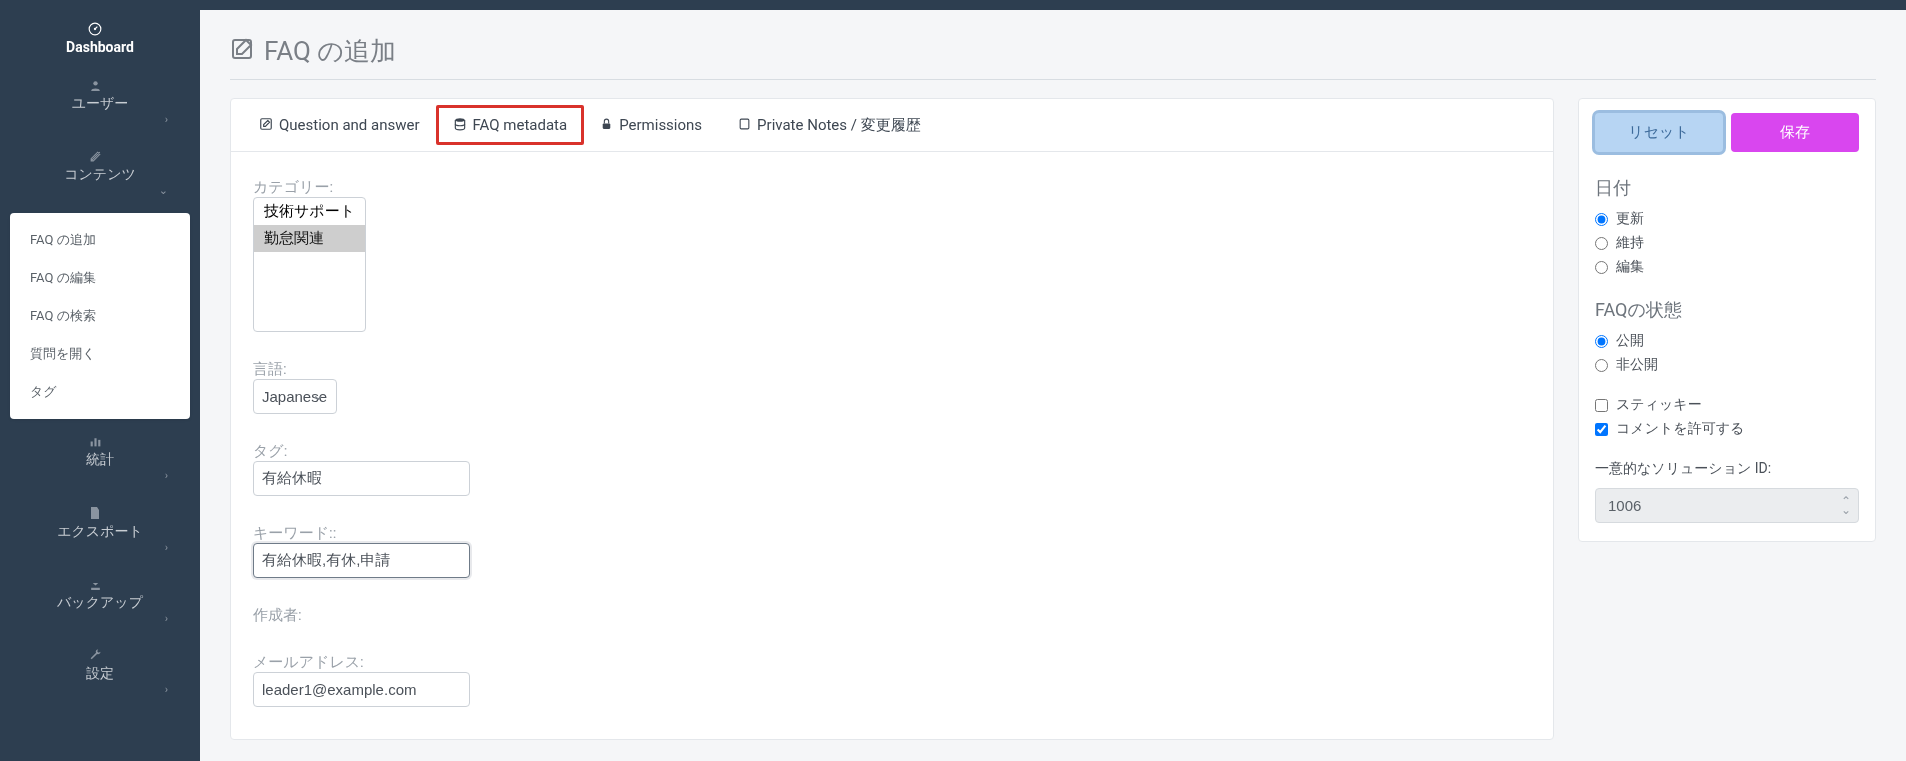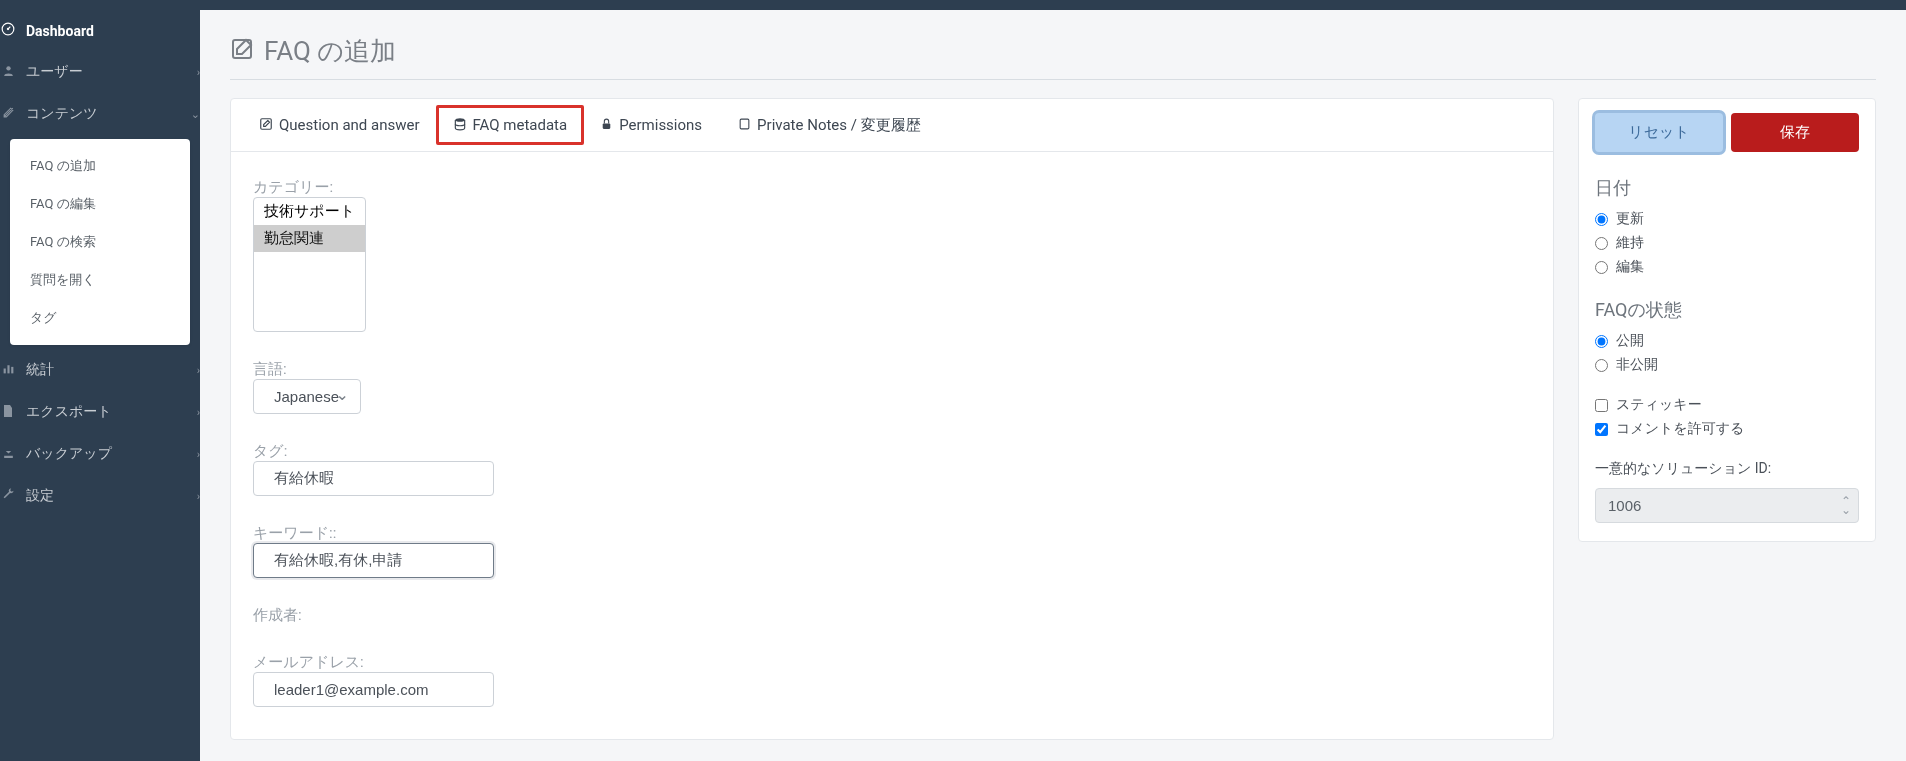--- a/index.html
+++ b/index.html
@@ -2,21 +2,21 @@
 <html><head>
 <meta charset="utf-8">
 <style>
   * { box-sizing: border-box; margin: 0; padding: 0; }
   body { font-family: -apple-system, BlinkMacSystemFont, "Segoe UI", Roboto, sans-serif; font-size: 14px; color: #333; background: #f5f6f8; }
   .top-bar { height: 10px; background: #2d3e50; width: 100%; }
   .app { display: flex; height: calc(100vh - 10px); }
 
   
   .sidebar { width: 200px; background: #2d3e50; color: #e1e4e8; flex-shrink: 0; }
-  .nav-item { display: flex; align-items: center; padding: 12px 0; cursor: pointer; font-size: 14px; color: #c8cdd3; }
+  .nav-item { display: flex; align-items: center; padding: 12px 32px; cursor: pointer; font-size: 14px; color: #c8cdd3; flex-direction: column; }
   .nav-item.active { font-weight: bold; color: #fff; }
   .nav-item .icon { width: 16px; margin-right: 10px; text-align: center; font-size: 14px; }
   .nav-item .chev { margin-left: auto; font-size: 11px; color: #8a94a0; }
   .submenu { background: #fff; margin: 4px 10px; border-radius: 4px; padding: 8px 0; box-shadow: 0 1px 3px rgba(0,0,0,0.1); }
   .submenu .sub-item { padding: 10px 20px; color: #5a6168; cursor: pointer; font-size: 13px; }
 
   
   .main { flex: 1; padding: 24px 30px; overflow: auto; }
   .page-title { display: flex; align-items: center; font-size: 26px; color: #7a7f86; font-weight: 400; margin-bottom: 10px; }
   .page-title .icon { margin-right: 10px; font-size: 22px; }
@@ -32,32 +32,32 @@
   .tab .icon { margin-right: 6px; font-size: 14px; }
   .tab.highlighted { border: 3px solid #d9322b; border-radius: 2px; margin: 6px -2px; padding: 8px 14px; }
 
   
   .form-body { padding: 18px 22px 28px 22px; }
   .form-row { display: flex; margin-bottom: 20px; align-items: flex-start; flex-direction: column; }
   .form-label { width: 170px; padding-top: 8px; color: #9aa1a9; font-size: 15px; }
   .form-control-wrap { flex: 1; }
   select.multi { width: 100%; height: 135px; border: 1px solid #ccd1d7; border-radius: 4px; font-size: 15px; overflow-y: scroll; }
   select.multi option { padding: 4px 10px; }
-  select.single, input.text { width: 100%; padding: 8px 20px; border: 1px solid #ccd1d7; border-radius: 4px; font-size: 15px; color: #4b5159; background: #fff; }
+  select.single, input.text { width: 100%; padding: 8px 8px; border: 1px solid #ccd1d7; border-radius: 4px; font-size: 15px; color: #4b5159; background: #fff; }
   select.single { appearance: none; background-image: none; position: relative; }
   .select-wrap { position: relative; }
   .select-wrap::after { content: "⌄"; position: absolute; right: 12px; top: 6px; color: #7b828a; pointer-events: none; font-size: 16px; }
   input.text.focused { border-color: #6f7b88; box-shadow: 0 0 0 2px rgba(100,110,125,0.15); }
 
   
   .btn-row { display: flex; gap: 8px; margin-bottom: 24px; }
   .btn { flex: 1; padding: 10px 0; text-align: center; border-radius: 4px; cursor: pointer; font-size: 15px; border: none; }
   .btn-reset { background: #b7d5f3; color: #3c6a9a; }
   .btn-reset.highlight { box-shadow: 0 0 0 3px #9bbde0; }
-  .btn-save { background: #b91c1c; color: #fff; }
+  .btn-save { background: #d946ef; color: #fff; }
 
   .section-title { font-size: 18px; color: #6d747c; margin-bottom: 10px; font-weight: 400; }
   .radio-row, .check-row { display: flex; align-items: center; margin-bottom: 6px; font-size: 14px; color: #4b5159; }
   .radio-row input, .check-row input { margin-right: 8px; }
   .section { margin-bottom: 22px; }
   .solution-input-wrap { position: relative; }
   input.solution { width: 100%; padding: 8px 12px; border: 1px solid #d6dade; border-radius: 4px; background: #ebedef; font-size: 15px; color: #5a6168; }
   .stepper { position: absolute; right: 8px; top: 50%; transform: translateY(-50%); color: #9aa1a9; font-size: 12px; line-height: 9px; }
 </style>
 </head>

